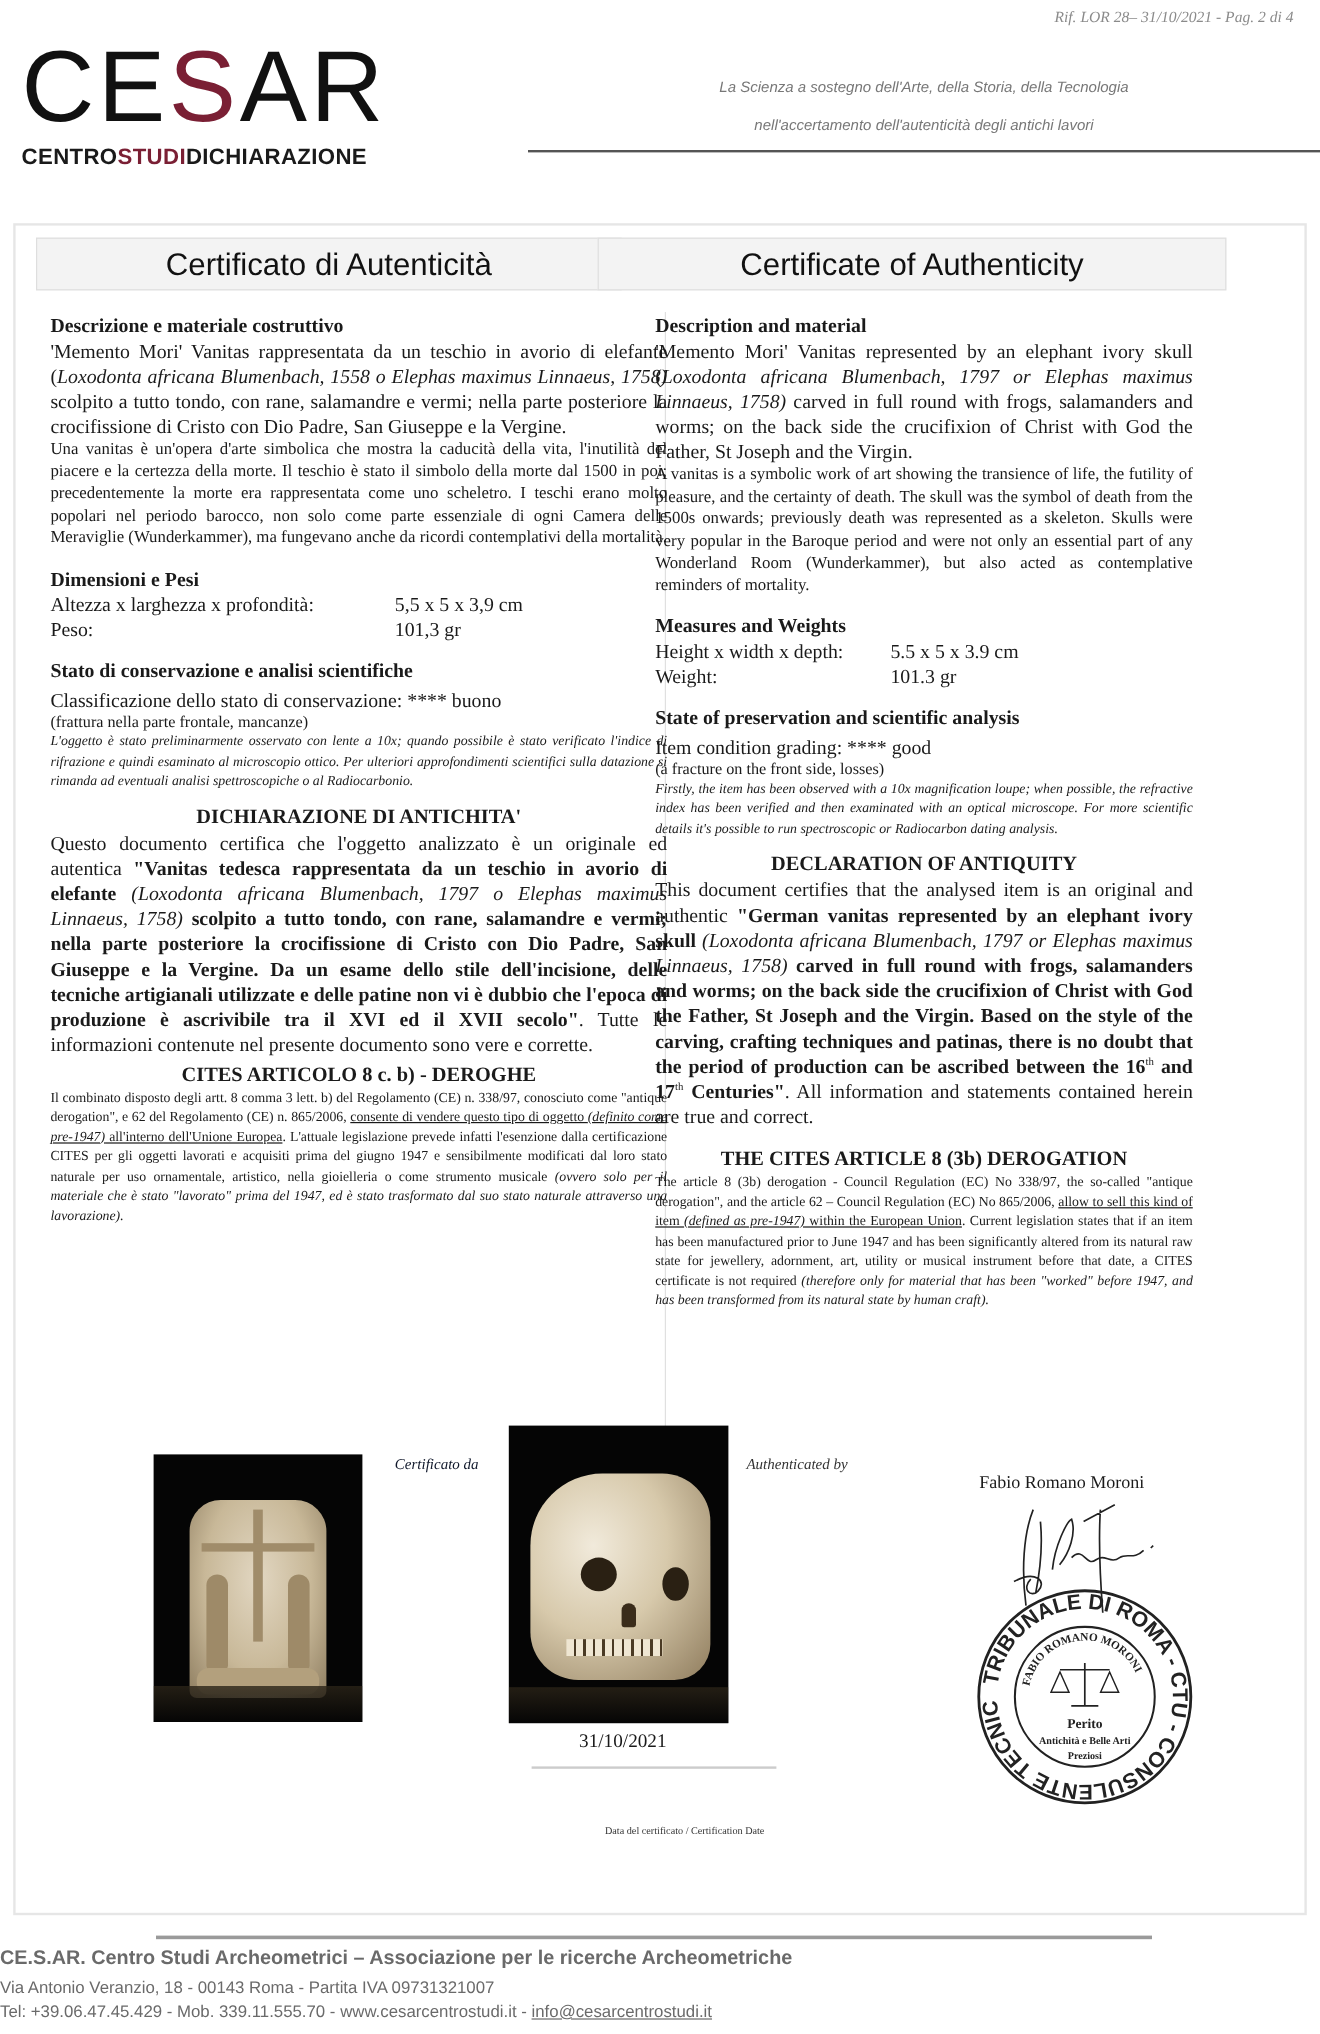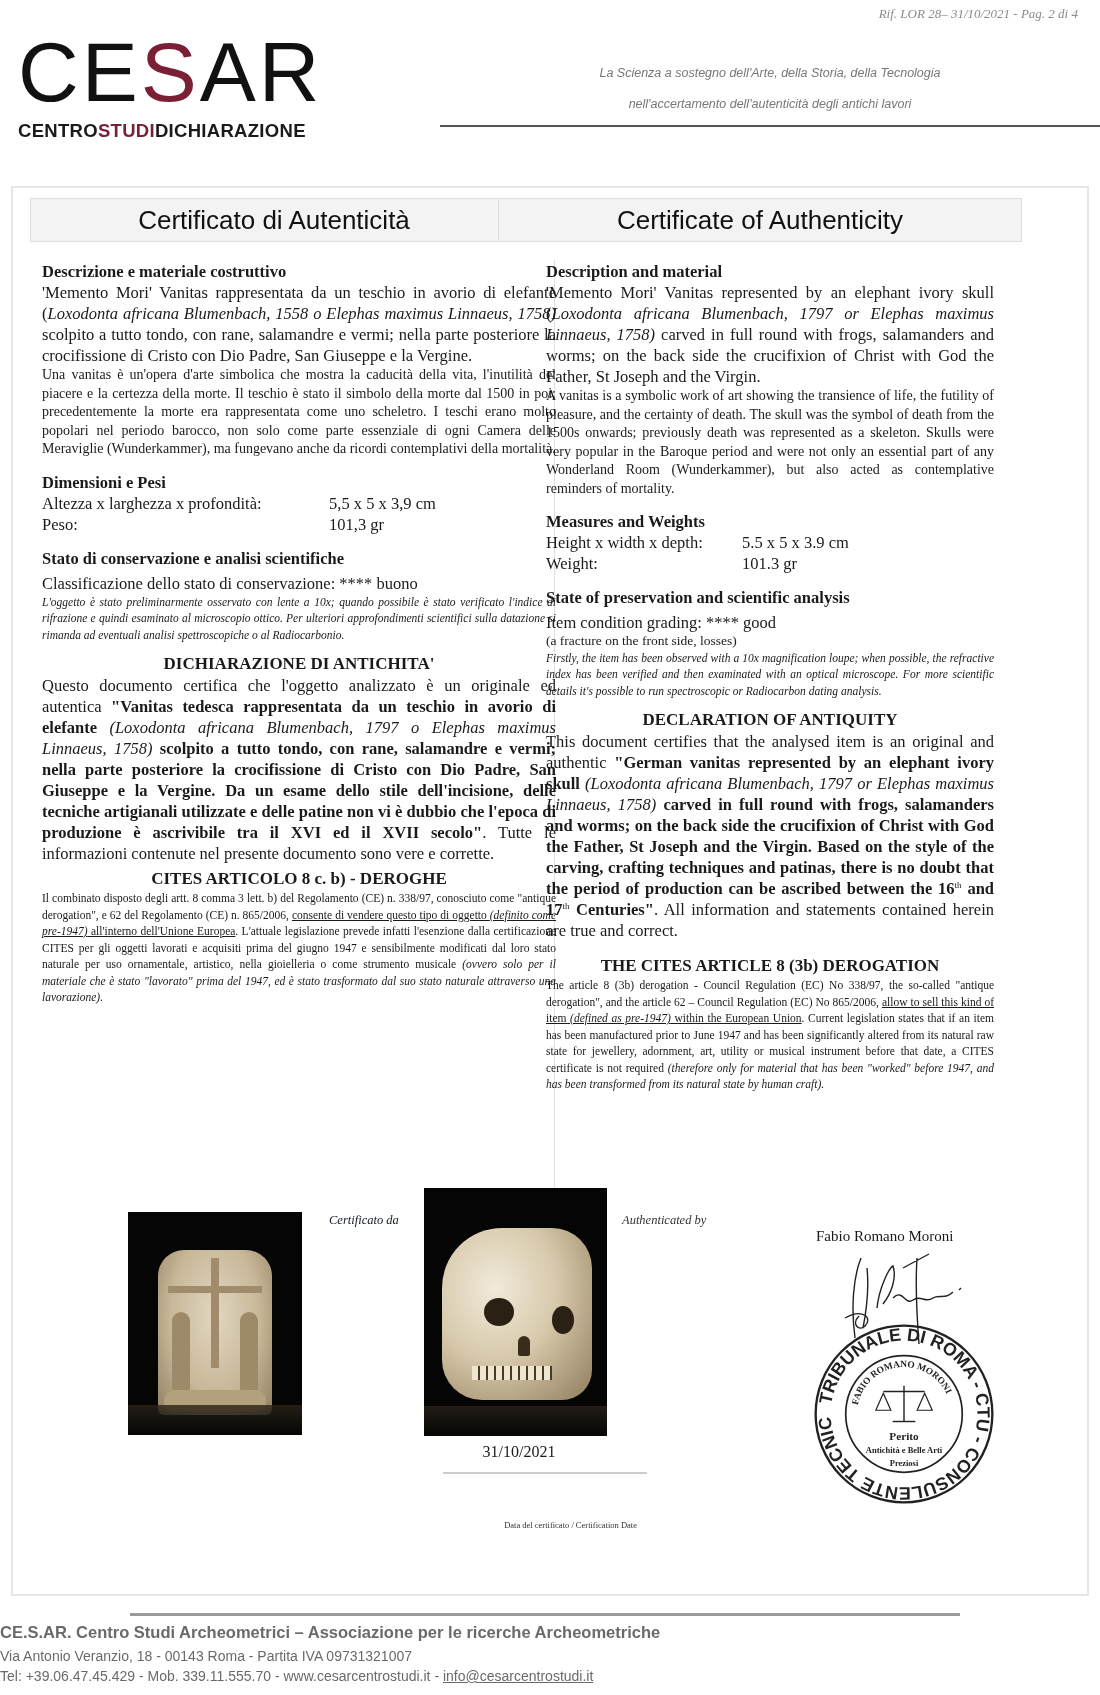--- a/index.html
+++ b/index.html
@@ -107,20 +107,21 @@
         <span class="k">Altezza x larghezza x profondità:</span>
         <span>5,5 x 5 x 3,9 cm</span>
       </div>
     <div class="kv">
         <span class="k">Peso:</span>
         <span>101,3 gr</span>
       </div>
     <div class="gap-m"></div>
     <div class="sec-h">Stato di conservazione e analisi scientifiche</div>
     <div class="body" style="margin-top:4px">Classificazione dello stato di conservazione: **** buono</div>
+    <div class="xsmall" style="font-size:13.5px">(frattura nella parte frontale, mancanze)</div>
     <div class="tiny-it">L'oggetto è stato preliminarmente osservato con lente a 10x; quando possibile è stato verificato l'indice di rifrazione e quindi esaminato al microscopio ottico. Per ulteriori approfondimenti scientifici sulla datazione si rimanda ad eventuali analisi spettroscopiche o al Radiocarbonio.</div>
     <div class="gap-s"></div>
     <div class="center-h">DICHIARAZIONE DI ANTICHITA'</div>
     <div class="body"><span>Questo documento certifica che l'oggetto analizzato è un originale ed autentica </span><b>"Vanitas tedesca rappresentata da un teschio in avorio di elefante </b><i>(Loxodonta africana Blumenbach, 1797 o Elephas maximus Linnaeus, 1758)</i><b> scolpito a tutto tondo, con rane, salamandre e vermi; nella parte posteriore la crocifissione di Cristo con Dio Padre, San Giuseppe e la Vergine. Da un esame dello stile dell'incisione, delle tecniche artigianali utilizzate e delle patine non vi è dubbio che l'epoca di produzione è ascrivibile tra il XVI ed il XVII secolo"</b><span>. Tutte le informazioni contenute nel presente documento sono vere e corrette.</span></div>
     <div class="center-h" style="margin-top:4px">CITES ARTICOLO 8 c. b) - DEROGHE</div>
     <div class="cite-body"><span>Il combinato disposto degli artt. 8 comma 3 lett. b) del Regolamento (CE) n. 338/97, conosciuto come "antique derogation", e 62 del Regolamento (CE) n. 865/2006, </span><u><span>consente di vendere questo tipo di oggetto </span><i>(definito come pre-1947)</i><span> all'interno dell'Unione Europea</span></u><span>. L'attuale legislazione prevede infatti l'esenzione dalla certificazione CITES per gli oggetti lavorati e acquisiti prima del giugno 1947 e sensibilmente modificati dal loro stato naturale per uso ornamentale, artistico, nella gioielleria o come strumento musicale </span><i>(ovvero solo per il materiale che è stato "lavorato" prima del 1947, ed è stato trasformato dal suo stato naturale attraverso una lavorazione).</i></div>
   </div>
 
   <div class="col en">
     <div class="sec-h">Description and material</div>

